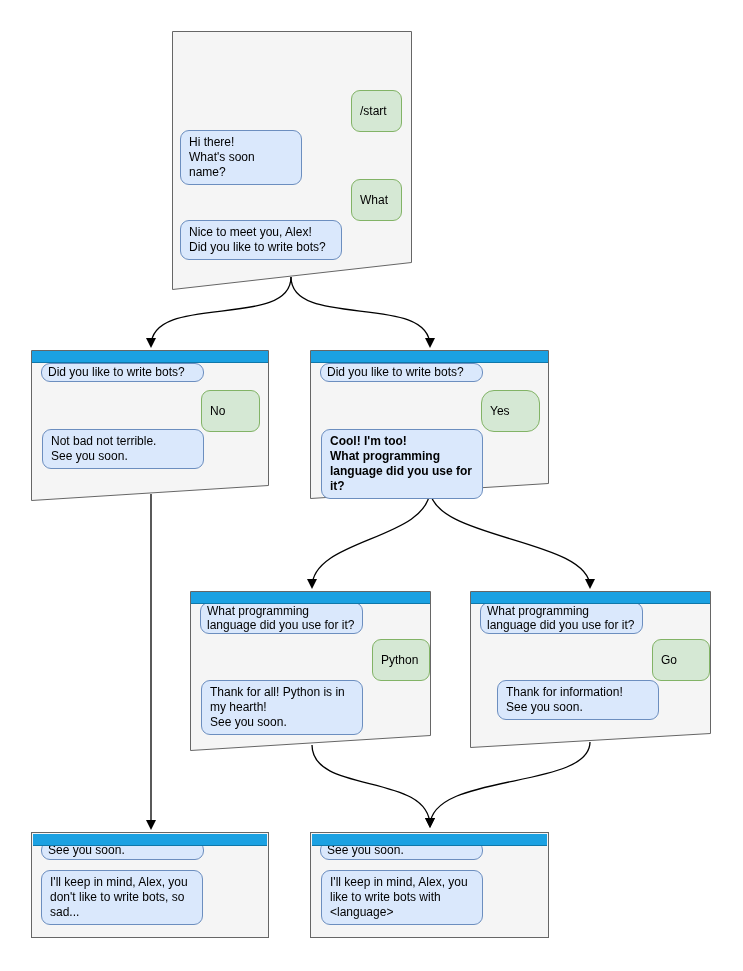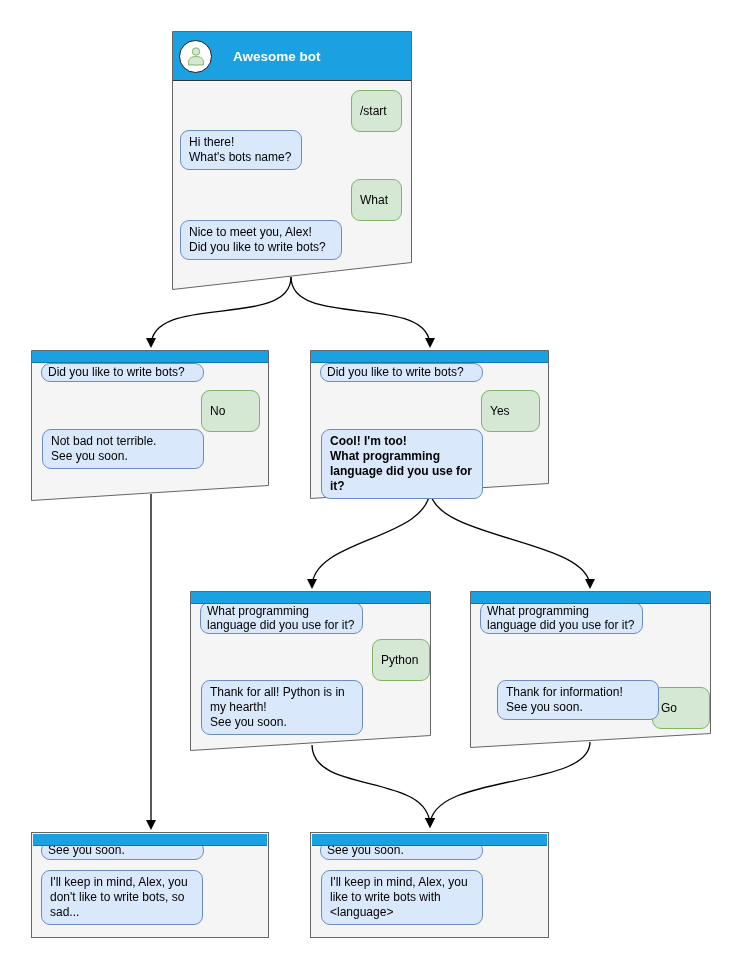--- a/index.html
+++ b/index.html
@@ -50,32 +50,23 @@
     <path d="M430,489 C430,540 312,538 312,587" marker-end="url(#ah)"></path>
     <path d="M430,489 C430,540 590,538 590,587" marker-end="url(#ah)"></path>
     <path d="M312,745 C312,795 430,772 430,826" marker-end="url(#ah)"></path>
     <path d="M590,742 C590,790 430,772 430,826" marker-end="url(#ah)"></path>
   </svg>
 
   <div class="window" style="left:172px;top:31px;width:240px;height:259px;">
     <svg class="outline" width="240" height="260">
       <polygon points="0.5,0.5 239.5,0.5 239.5,231.5 0.5,258.5"></polygon>
     </svg>
-    <div class="header">
-      <span class="avatar">
-        <svg viewBox="0 0 20 20" width="24" height="24">
-          <path d="M3.8,17.5 v-2.3 c0,-3.2 2.6,-4.8 6.2,-4.8 s6.2,1.6 6.2,4.8 v2.3 z" fill="#d5e8d4" stroke="#82b366" stroke-width="0.8"></path>
-          <circle cx="10" cy="6.3" r="3.1" fill="#d5e8d4" stroke="#82b366" stroke-width="0.8"></circle>
-        </svg>
-      </span>
-      <span class="title">Awesome bot</span>
-    </div>
     <div class="bubble user" style="left:179px;top:59px;width:33px;">/start</div>
     <div class="bubble bot" style="left:8px;top:99px;width:104px;">Hi there!
-What's bots name?</div>
+What's soon name?</div>
     <div class="bubble user" style="left:179px;top:148px;width:33px;">What</div>
     <div class="bubble bot" style="left:8px;top:189px;width:144px;">Nice to meet you, Alex!
 Did you like to write bots?</div>
   </div>
 
   <div class="window" style="left:31px;top:350px;width:238px;height:151px;">
     <svg class="outline" width="238" height="152">
       <polygon points="0.5,0.5 237.5,0.5 237.5,135.5 0.5,150.5"></polygon>
     </svg>
     <div class="strip"></div>
@@ -84,21 +75,21 @@
     <div class="bubble bot" style="left:11px;top:79px;width:144px;">Not bad not terrible.
 See you soon.</div>
   </div>
 
   <div class="window" style="left:310px;top:350px;width:239px;height:149px;">
     <svg class="outline" width="239" height="150">
       <polygon points="0.5,0.5 238.5,0.5 238.5,133.5 0.5,148.5"></polygon>
     </svg>
     <div class="strip"></div>
     <div class="bubble bot tight" style="left:10px;top:13px;width:149px;">Did you like to write bots?</div>
-    <div class="bubble user" style="left:171px;top:40px;width:41px;">Yes</div>
+    <div class="bubble user" style="left:171px;top:40px;width:41px;border-radius:13px;">Yes</div>
     <div class="bubble bot" style="left:11px;top:79px;width:144px;font-weight:bold;">Cool! I'm too!
 What programming
 language did you use for it?</div>
   </div>
 
   <div class="window" style="left:190px;top:591px;width:241px;height:160px;">
     <svg class="outline" width="241" height="161">
       <polygon points="0.5,0.5 240.5,0.5 240.5,144.5 0.5,159.5"></polygon>
     </svg>
     <div class="strip"></div>
@@ -110,21 +101,21 @@
 See you soon.</div>
   </div>
 
   <div class="window" style="left:470px;top:591px;width:241px;height:157px;">
     <svg class="outline" width="241" height="158">
       <polygon points="0.5,0.5 240.5,0.5 240.5,142.5 0.5,156.5"></polygon>
     </svg>
     <div class="strip"></div>
     <div class="bubble bot tight echo2" style="left:10px;top:11px;width:149px;">What programming
 language did you use for it?</div>
-    <div class="bubble user" style="left:182px;top:48px;width:40px;margin-top:48px;">Go</div>
+    <div class="bubble user" style="left:182px;top:48px;width:40px;">Go</div>
     <div class="bubble bot" style="left:27px;top:89px;width:144px;">Thank for information!
 See you soon.</div>
   </div>
 
   <div class="window flat" style="left:31px;top:832px;width:238px;height:106px;">
     <div class="strip"></div>
     <div class="bubble bot tight" style="left:9px;top:8px;width:149px;">See you soon.</div>
     <div class="bubble bot" style="left:9px;top:37px;width:144px;">I'll keep in mind, Alex, you
 don't like to write bots, so
 sad...</div>

